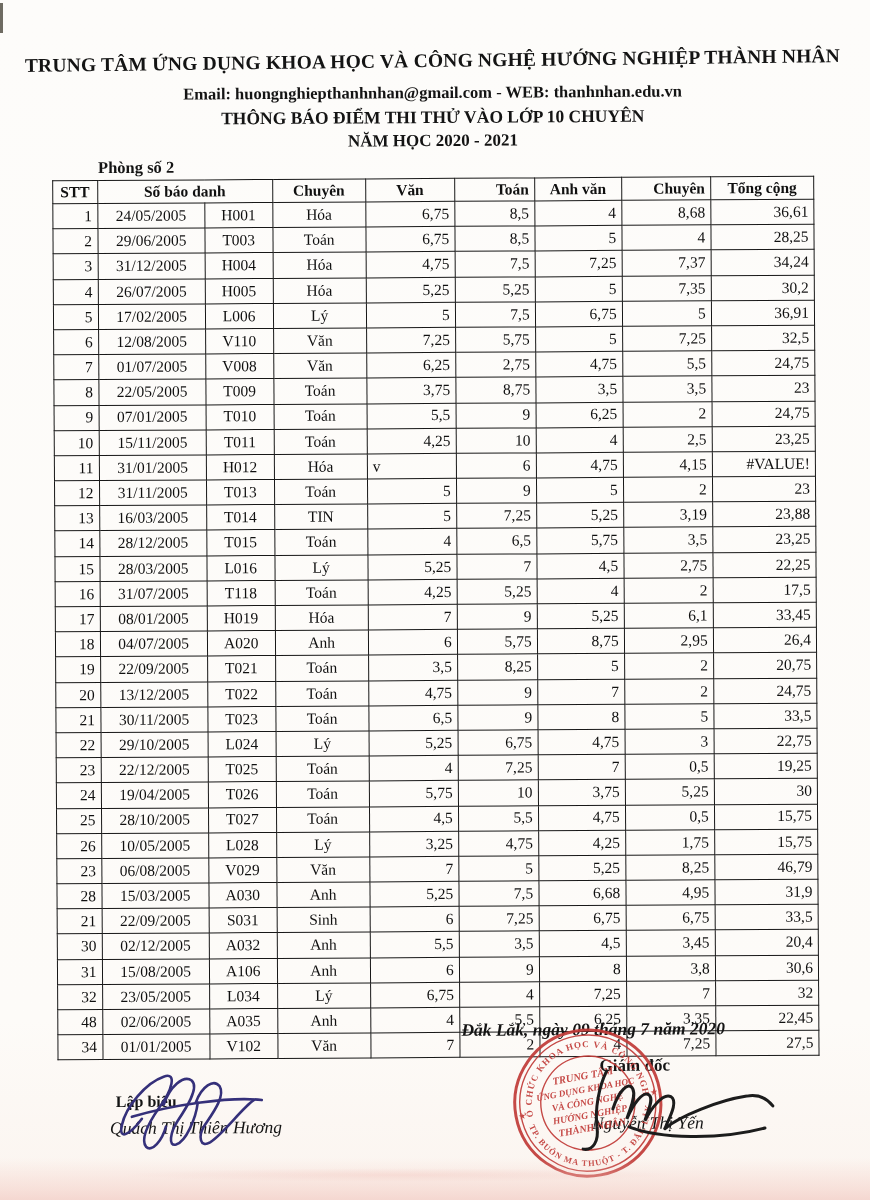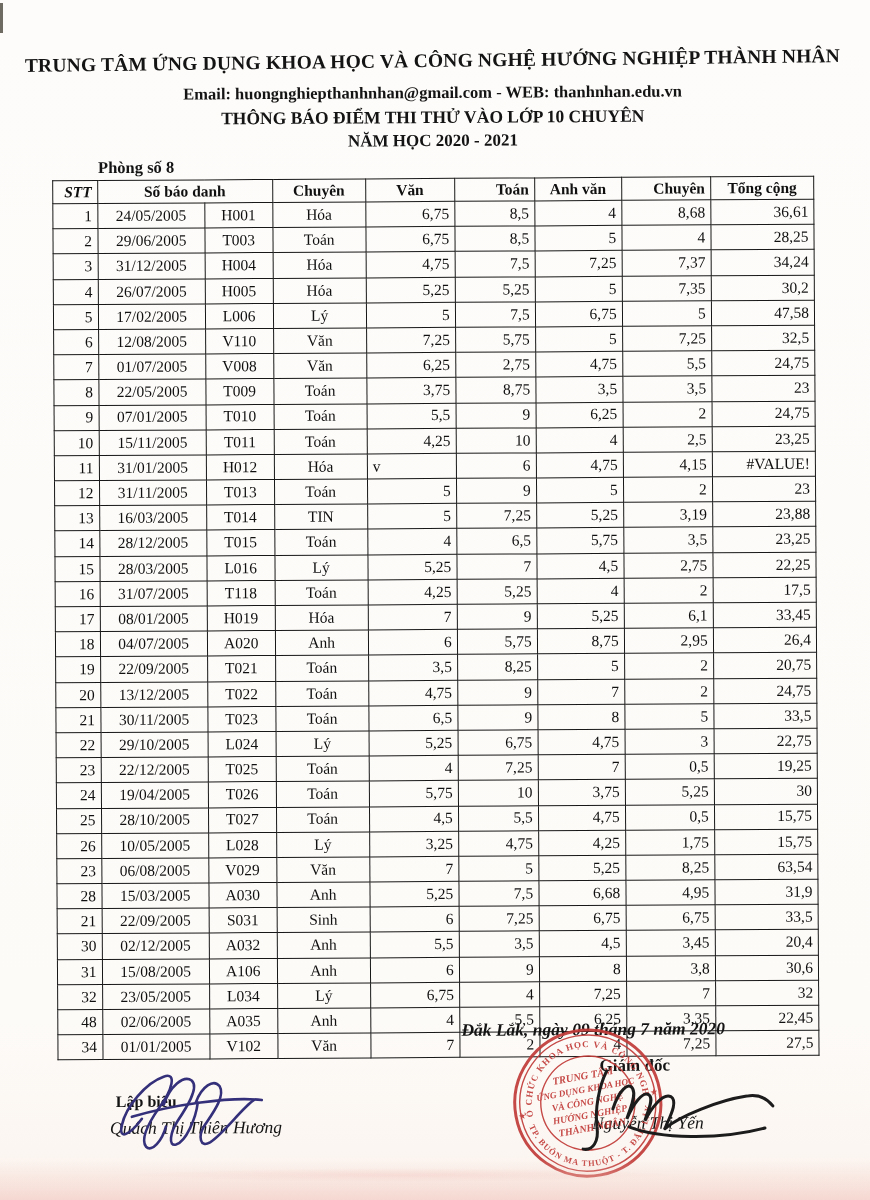--- a/index.html
+++ b/index.html
@@ -43,21 +43,21 @@
   table.scores th,table.scores td{
     border:1.6px solid #181818;
     padding:0 5px;height:24.2px;line-height:1.05;
     overflow:hidden;white-space:nowrap;
   }
   table.scores th{font-weight:bold;font-size:15.5px;height:22px;}
   col.w-stt{width:44px}col.w-date{width:106px}col.w-code{width:67px}
   col.w-subject{width:92px}col.w-van{width:88px}col.w-toan{width:79px}
   col.w-anhvan{width:86px}col.w-chuyen2{width:88px}col.w-tong{width:102px}
 
-  th.h-stt{text-align:right;padding-left:3px;font-style:italic;}
+  th.h-stt{text-align:center;padding-left:3px;}
   th.h-sbd,th.h-chuyen,th.h-van,th.h-anhvan,th.h-tong{text-align:center;}
   th.h-toan,th.h-chuyen2{text-align:right;}
   td.c-stt{text-align:right;padding-right:7px;}
   td.c-date,td.c-code,td.c-subject{text-align:center;}
   td.c-van,td.c-toan,td.c-anhvan,td.c-chuyen,td.c-tong{text-align:right;padding-right:6px;}
   td.align-left{text-align:left;padding-left:6px;}
 
   
   .date-line{position:absolute;top:1020px;left:458px;font-style:italic;font-size:17.5px;font-weight:bold;}
   .role-left{position:absolute;top:1045px;left:112px;font-weight:bold;font-size:16px;margin-top:46px;}
@@ -74,21 +74,21 @@
 <body>
 
 <div class="page">
   <div class="edge-mark"></div>
 
   <div class="tilt">
     <div class="org-name">TRUNG TÂM ỨNG DỤNG KHOA HỌC VÀ CÔNG NGHỆ HƯỚNG NGHIỆP THÀNH NHÂN</div>
     <div class="contact-line">Email: huongnghiepthanhnhan@gmail.com - WEB: thanhnhan.edu.vn</div>
     <div class="doc-title">THÔNG BÁO ĐIỂM THI THỬ VÀO LỚP 10 CHUYÊN</div>
     <div class="school-year">NĂM HỌC 2020 - 2021</div>
-    <div class="room-label">Phòng số 8</div>
+    <div class="room-label">Phòng số 2</div>
 
     <table class="scores">
       <colgroup>
         <col class="w-stt">
           <col class="w-date">
           <col class="w-code">
           <col class="w-subject">
         <col class="w-van">
           <col class="w-toan">
           <col class="w-anhvan">
@@ -154,21 +154,21 @@
           </tr>
           <tr>
             <td class="c-stt">5</td>
             <td class="c-date">17/02/2005</td>
             <td class="c-code">L006</td>
             <td class="c-subject">Lý</td>
             <td class="c-van">5</td>
             <td class="c-toan">7,5</td>
             <td class="c-anhvan">6,75</td>
             <td class="c-chuyen">5</td>
-            <td class="c-tong">47,58</td>
+            <td class="c-tong">36,91</td>
           </tr>
           <tr>
             <td class="c-stt">6</td>
             <td class="c-date">12/08/2005</td>
             <td class="c-code">V110</td>
             <td class="c-subject">Văn</td>
             <td class="c-van">7,25</td>
             <td class="c-toan">5,75</td>
             <td class="c-anhvan">5</td>
             <td class="c-chuyen">7,25</td>
@@ -396,21 +396,21 @@
           </tr>
           <tr>
             <td class="c-stt">23</td>
             <td class="c-date">06/08/2005</td>
             <td class="c-code">V029</td>
             <td class="c-subject">Văn</td>
             <td class="c-van">7</td>
             <td class="c-toan">5</td>
             <td class="c-anhvan">5,25</td>
             <td class="c-chuyen">8,25</td>
-            <td class="c-tong">63,54</td>
+            <td class="c-tong">46,79</td>
           </tr>
           <tr>
             <td class="c-stt">28</td>
             <td class="c-date">15/03/2005</td>
             <td class="c-code">A030</td>
             <td class="c-subject">Anh</td>
             <td class="c-van">5,25</td>
             <td class="c-toan">7,5</td>
             <td class="c-anhvan">6,68</td>
             <td class="c-chuyen">4,95</td>

